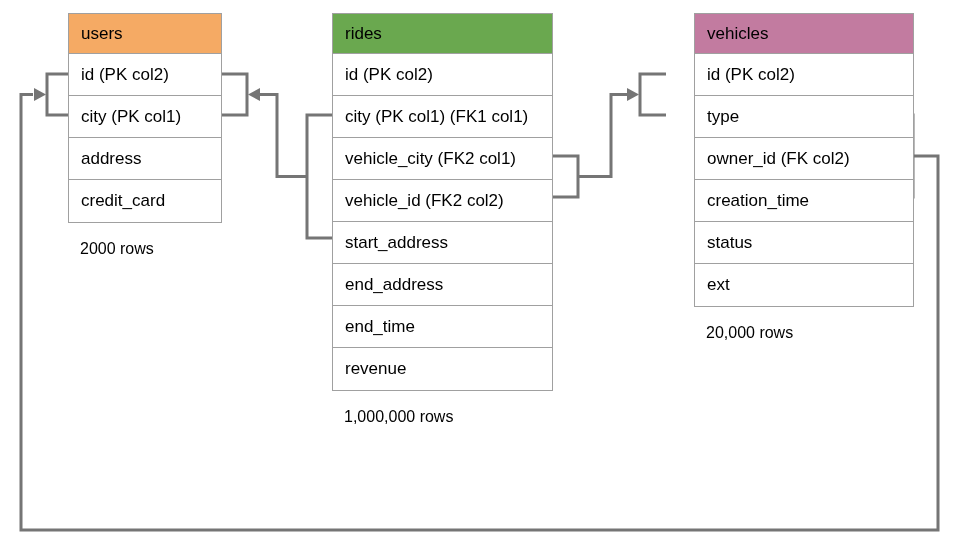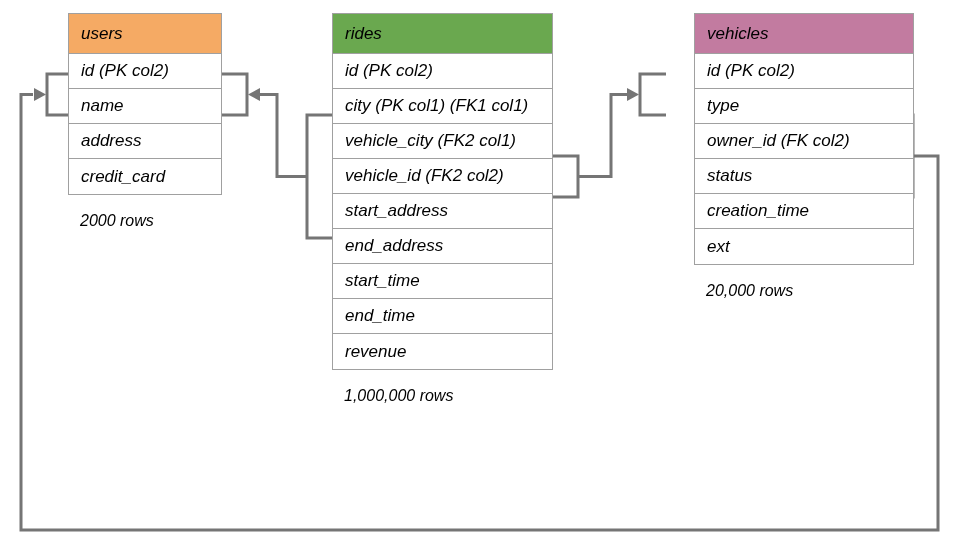--- a/index.html
+++ b/index.html
@@ -21,37 +21,36 @@
     fill: none;
     stroke: var(--connector-color, #757575);
     stroke-width: 3;
   }
   .conn-arrow {
     stroke: none;
     fill: var(--connector-color, #757575);
   }
   .table {
     position: absolute;
-    font-style: italic;
   }
   .grid {
     border: 1px solid #a0a0a0;
     background: #ffffff;
   }
   .thead {
     height: 40px;
     display: flex;
     align-items: center;
     padding: 0 12px;
     font-size: 17px;
     border-bottom: 1px solid #a0a0a0;
     box-sizing: border-box;
   }
   .trow {
-    height: 35px;
+    height: 42px;
     display: flex;
     align-items: center;
     padding: 0 12px;
     font-size: 17px;
     border-bottom: 1px solid #a0a0a0;
     box-sizing: border-box;
     background: #ffffff;
     white-space: nowrap;
     text-align: right;
   }
@@ -82,49 +81,48 @@
     <path class="conn" d="M886,115 H913 V197 H886"></path>
     <path class="conn" d="M68,74 H47 V115 H68"></path>
     <path class="conn" d="M913,156 H938 V530 H21 V94.5 H33"></path>
     <polygon class="conn-arrow" points="46,94.5 34,88 34,101"></polygon>
   </svg>
 
   <div class="table" style="left:68px; top:13px; width:154px;">
     <div class="grid">
       <div class="thead" style="background: rgb(245, 170, 100);">users</div>
       <div class="trow">id (PK col2)</div>
-      <div class="trow">name</div>
+      <div class="trow">city (PK col1)</div>
       <div class="trow">address</div>
       <div class="trow">credit_card</div>
     </div>
     <div class="rowcount">2000 rows</div>
   </div>
 
   <div class="table" style="left:332px; top:13px; width:221px;">
     <div class="grid">
       <div class="thead" style="background: rgb(106, 168, 79);">rides</div>
       <div class="trow">id (PK col2)</div>
       <div class="trow">city (PK col1) (FK1 col1)</div>
       <div class="trow">vehicle_city (FK2 col1)</div>
       <div class="trow">vehicle_id (FK2 col2)</div>
       <div class="trow">start_address</div>
       <div class="trow">end_address</div>
-      <div class="trow">start_time</div>
       <div class="trow">end_time</div>
       <div class="trow">revenue</div>
     </div>
     <div class="rowcount">1,000,000 rows</div>
   </div>
 
   <div class="table" style="left:666px; top:13px; width:220px;padding-left:28px;">
     <div class="grid">
       <div class="thead" style="background: rgb(194, 123, 160);">vehicles</div>
       <div class="trow">id (PK col2)</div>
       <div class="trow">type</div>
       <div class="trow">owner_id (FK col2)</div>
+      <div class="trow">creation_time</div>
       <div class="trow">status</div>
-      <div class="trow">creation_time</div>
       <div class="trow">ext</div>
     </div>
     <div class="rowcount">20,000 rows</div>
   </div>
 
 </div>
 
 </body></html>

